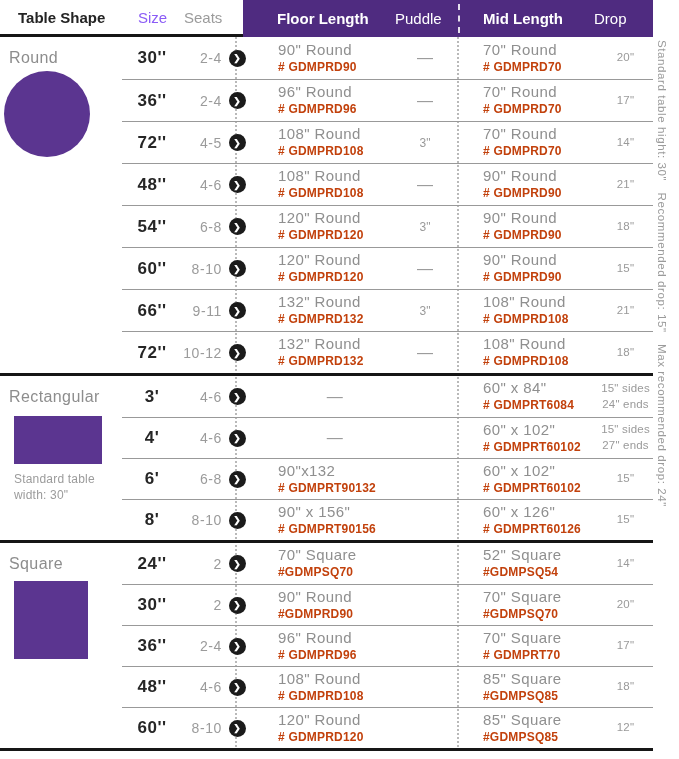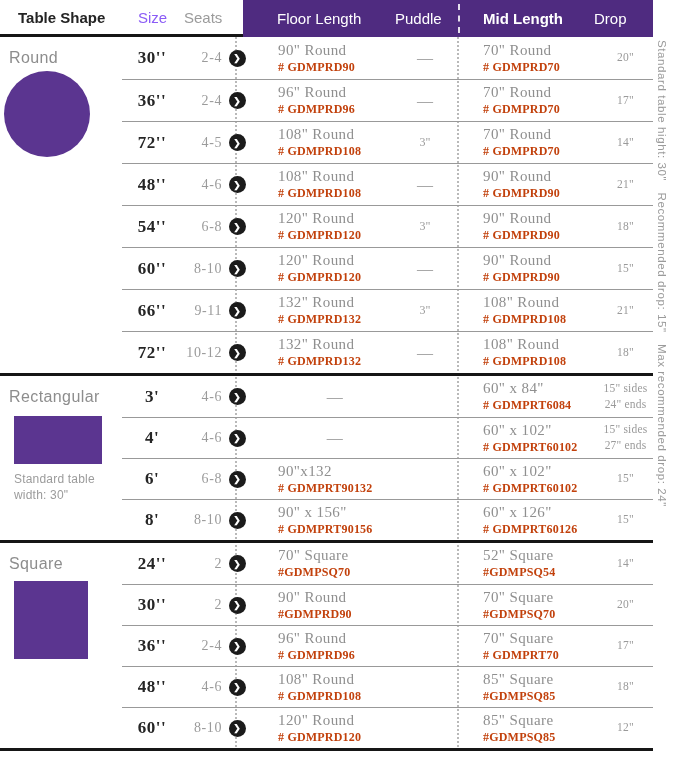--- a/index.html
+++ b/index.html
@@ -11,40 +11,40 @@
   }
   
   .header { position:absolute; top:0; left:0; width:653px; height:37px; display:flex; }
   .header-left { width:243px; height:37px; border-bottom:3px solid #161616; position:relative; background:#fff; }
   .hl { position:absolute; top:9px; font-size:15px; }
   .hl.ts { left:18px; font-weight:bold; color:#232323; }
   .hl.sz { left:130px; font-weight:normal; color:#8b5cf6;margin-left:8px; }
   .hl.st { left:184px; color:#9b9b9b;text-align:right; }
   .header-purple { width:410px; height:37px; background:var(--header-purple); position:relative; color:#fff; }
   .hp { position:absolute; top:10px; font-size:15px; }
-  .hp.fl { left:34px; font-weight:normal; }
+  .hp.fl { left:34px; font-weight:bold; }
   .hp.pd { left:152px; font-weight:400; }
   .hp.ml { left:240px; font-weight:bold; }
   .hp.dr { left:351px; font-weight:400; }
   .hp-dash { position:absolute; left:215px; top:4px; height:29px; border-left:2px dashed rgba(255,255,255,.85); }
   
   .tbody { position:absolute; top:37px; left:0; width:653px; }
   .dotline { position:absolute; top:0; bottom:0; width:0; border-left:2px dotted #b9b9b9; z-index:0; }
   .dotline.one { left:235px; } .dotline.two { left:457px; }
   .section { display:flex; position:relative; z-index:1;gap:20px; }
   .section + .section { border-top:3px solid #161616; }
   .section:last-child { border-bottom:3px solid #161616; }
   .shape-cell { width:122px; position:relative; }
   .shape-label { position:absolute; top:12px; left:9px; font-size:16px; color:#8d8d8d; letter-spacing:.4px; }
   .shape-glyph { position:absolute; background:var(--shape-purple); }
   .glyph-circle { width:86px; height:86px; border-radius:50%; top:34px; left:4px; }
   .glyph-rect   { width:88px; height:48px; top:40px; left:14px; }
   .glyph-square { width:74px; height:78px; top:38px; left:14px; }
   .shape-note { position:absolute; top:95px; left:14px; width:95px; font-size:12px; color:#9b9b9b; line-height:1.35; letter-spacing:.2px; }
-  .rows { width:531px; display:flex; flex-direction:column;font-family:Liberation Serif, serif; }
+  .rows { width:531px; display:flex; flex-direction:column; }
   .row { display:grid; grid-template-columns:60px 40px 30px 140px 66px 140px 55px; align-items:center; }
   .row + .row { border-top:1px solid #999; }
   .rh42 .row { height:42px; } .rh41 .row { height:41px; }
   .c.size { font-weight:bold; font-size:17px; color:#262626; text-align:center; letter-spacing:.5px; }
   .c.seats { color:#9b9b9b; font-size:14px; text-align:right; letter-spacing:.6px; }
   .c.arrowc { display:flex; justify-content:center; }
   .arrow-icon { width:17px; height:17px; border-radius:50%; background:#1b1b1b; color:#fff;
     display:flex; align-items:center; justify-content:center; font-size:9px; font-weight:bold; cursor:pointer; }
   .c.floor, .c.mid { padding-left:26px; }
   .c.mid { padding-left:25px; }

